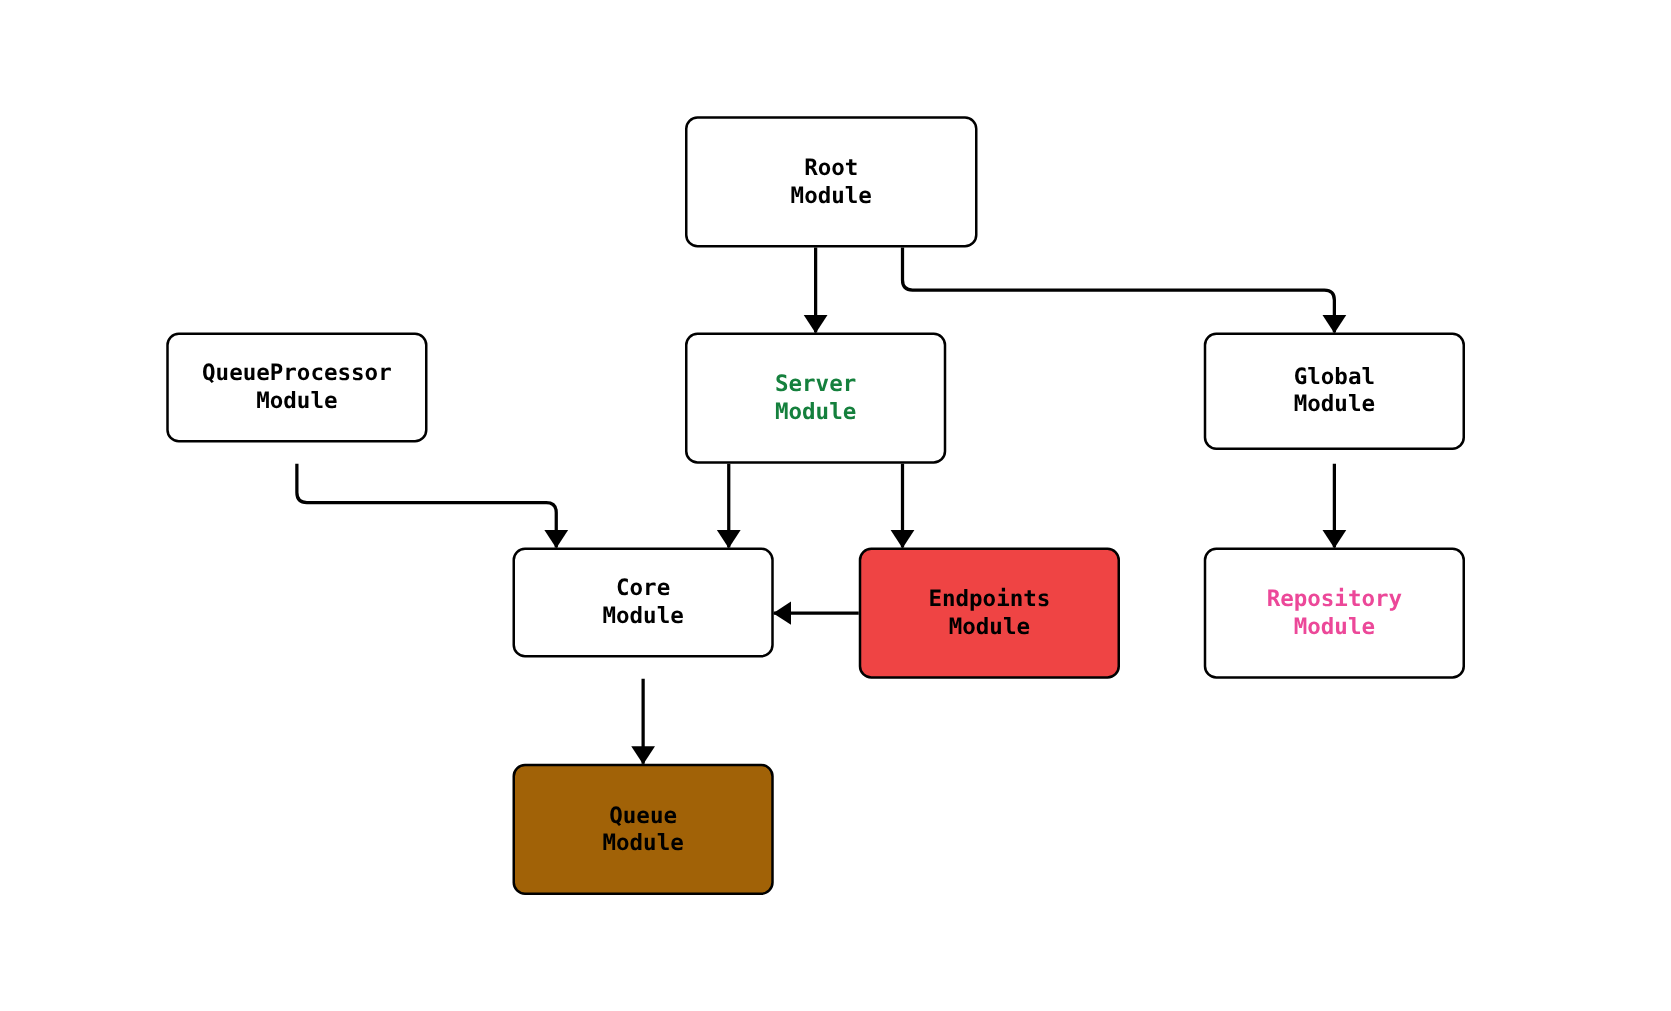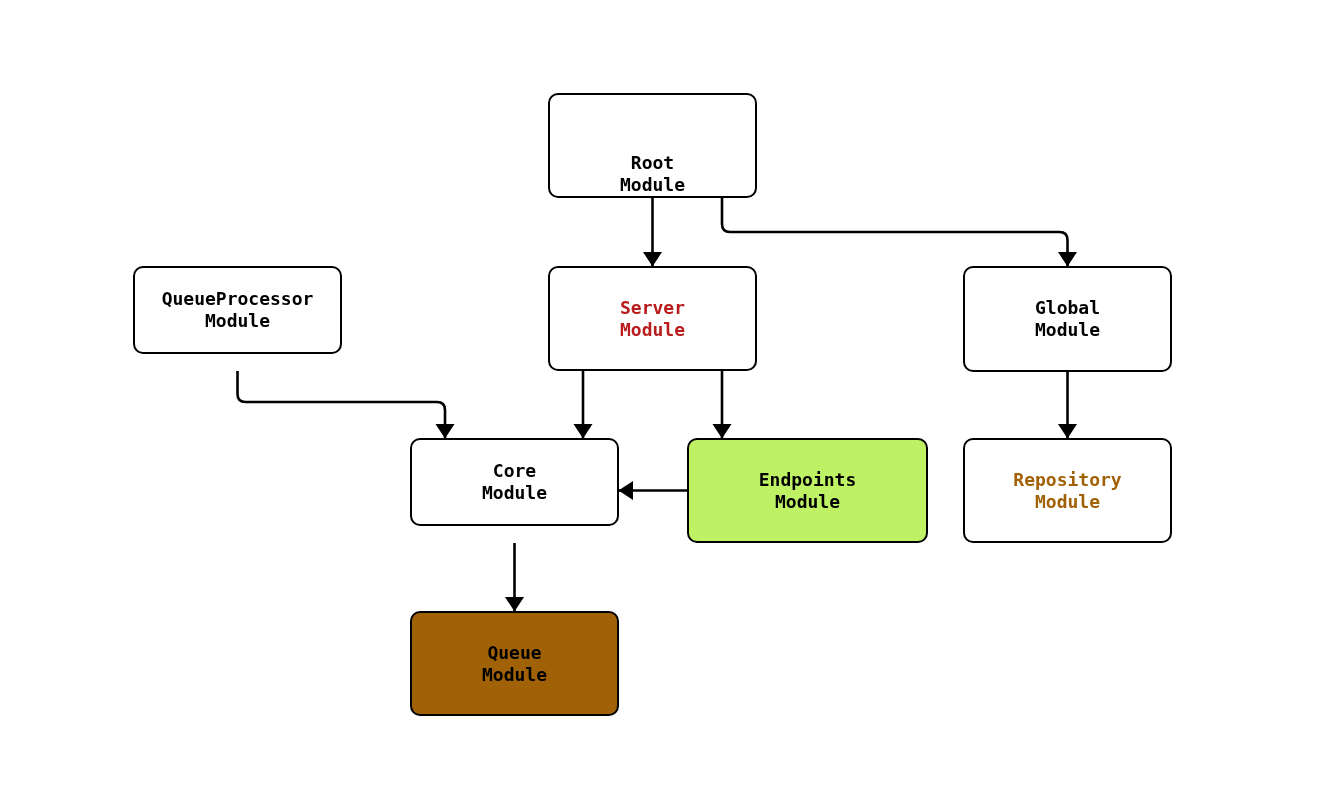--- a/index.html
+++ b/index.html
@@ -61,46 +61,46 @@
         <path class="edge" d="M722,198 L722,224 Q722,232 730,232 L1059.5,232 Q1067.5,232 1067.5,240 L1067.5,266" stroke="#000000" marker-end="url(#arrowhead)"></path>
         <path class="edge" d="M237.5,371 L237.5,394 Q237.5,402 245.5,402 L437,402 Q445,402 445,410 L445,438" stroke="#000000" marker-end="url(#arrowhead)"></path>
         <path class="edge" d="M583,371 L583,438" stroke="#000000" marker-end="url(#arrowhead)"></path>
         <path class="edge" d="M722,371 L722,438" stroke="#000000" marker-end="url(#arrowhead)"></path>
         <path class="edge" d="M687,490.5 L619,490.5" stroke="#000000" marker-end="url(#arrowhead)"></path>
         <path class="edge" d="M1067.5,371 L1067.5,438" stroke="#000000" marker-end="url(#arrowhead)"></path>
         <path class="edge" d="M514.5,543 L514.5,611" stroke="#000000" marker-end="url(#arrowhead)"></path>
       </g>
   </svg>
   <div id="nodes-layer">
-      <div class="node" style="left: 548px; top: 93px; width: 209px; height: 105px; background: rgb(255, 255, 255); border-color: rgb(0, 0, 0); align-items: flex-end;">
+      <div class="node" style="left: 548px; top: 93px; width: 234px; height: 105px; background: rgb(255, 255, 255); border-color: rgb(0, 0, 0);">
         <span class="node-label" style="color: rgb(0, 0, 0);">Root
 Module</span>
       </div>
       <div class="node" style="left: 133px; top: 266px; width: 209px; height: 88px; background: rgb(255, 255, 255); border-color: rgb(0, 0, 0);">
         <span class="node-label" style="color: rgb(0, 0, 0);">QueueProcessor
 Module</span>
       </div>
       <div class="node" style="left: 548px; top: 266px; width: 209px; height: 105px; background: rgb(255, 255, 255); border-color: rgb(0, 0, 0);">
-        <span class="node-label" style="color: #b91c1c;">Server
+        <span class="node-label" style="color: #15803d;">Server
 Module</span>
       </div>
-      <div class="node" style="left: 963px; top: 266px; width: 209px; height: 106px; background: rgb(255, 255, 255); border-color: rgb(0, 0, 0);">
+      <div class="node" style="left: 963px; top: 266px; width: 209px; height: 94px; background: rgb(255, 255, 255); border-color: rgb(0, 0, 0);">
         <span class="node-label" style="color: rgb(0, 0, 0);">Global
 Module</span>
       </div>
       <div class="node" style="left: 410px; top: 438px; width: 209px; height: 88px; background: rgb(255, 255, 255); border-color: rgb(0, 0, 0);">
         <span class="node-label" style="color: rgb(0, 0, 0);">Core
 Module</span>
       </div>
-      <div class="node" style="left: 687px; top: 438px; width: 241px; height: 105px; background: #bef264; border-color: rgb(0, 0, 0);">
+      <div class="node" style="left: 687px; top: 438px; width: 209px; height: 105px; background: #ef4444; border-color: rgb(0, 0, 0);">
         <span class="node-label" style="color: rgb(0, 0, 0);">Endpoints
 Module</span>
       </div>
       <div class="node" style="left: 963px; top: 438px; width: 209px; height: 105px; background: rgb(255, 255, 255); border-color: rgb(0, 0, 0);">
-        <span class="node-label" style="color: #a16207;">Repository
+        <span class="node-label" style="color: #ec4899;">Repository
 Module</span>
       </div>
       <div class="node" style="left: 410px; top: 611px; width: 209px; height: 105px; background: #a16207; border-color: rgb(0, 0, 0);">
         <span class="node-label" style="color: rgb(0, 0, 0);">Queue
 Module</span>
       </div>
     </div>
 </div>
 
 </body></html>

